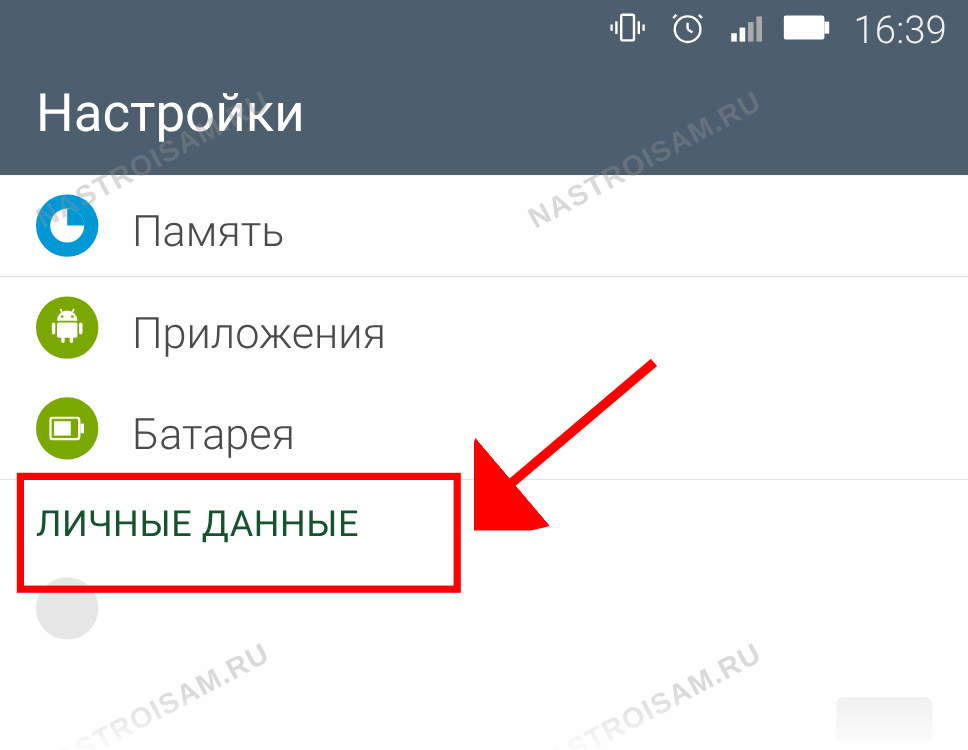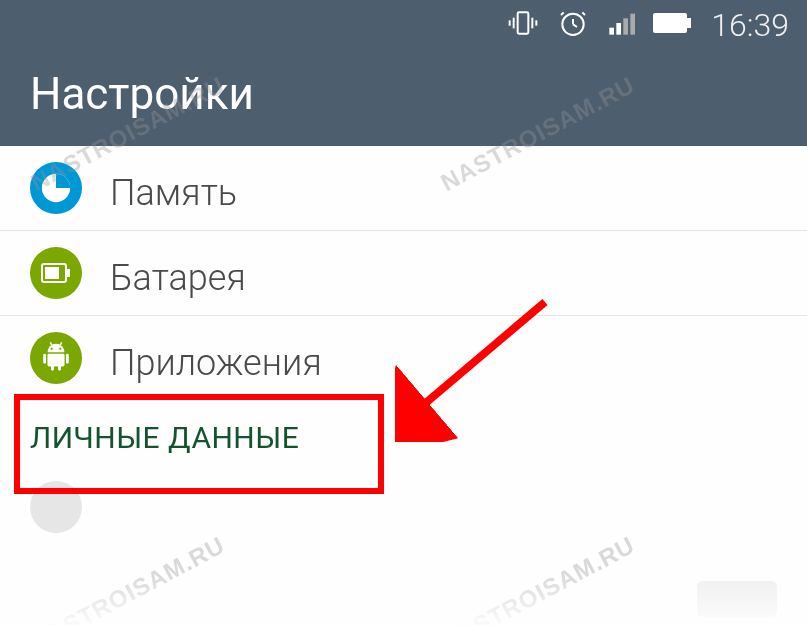--- a/index.html
+++ b/index.html
@@ -144,51 +144,51 @@
 <div class="list">
 
   <div class="list-item">
     <div class="icon-circle icon-memory">
       <svg width="34" height="34" viewBox="0 0 24 24">
         <circle cx="12" cy="12" r="10" fill="#fff"></circle>
         <path d="M12 2 A10 10 0 0 1 22 12 L12 12 Z" fill="#0097d6"></path>
       </svg>
     </div>
     <span class="item-label">Память</span>
-  </div>
-
-  <div class="list-item">
-    <div class="icon-circle icon-battery">
-      <svg width="30" height="20" viewBox="0 0 30 20">
-        <rect x="1" y="1" width="24" height="18" rx="2" fill="none" stroke="#fff" stroke-width="2"></rect>
-        <rect x="4" y="4" width="14" height="12" fill="#fff"></rect>
-        <rect x="26" y="6" width="3" height="8" fill="#fff"></rect>
-      </svg>
-    </div>
-    <span class="item-label">Батарея</span>
   </div>
 
   <div class="list-item no-border">
     <div class="icon-circle icon-apps">
       <svg width="34" height="34" viewBox="0 0 24 24" fill="#fff">
         <path d="M6 8 a6 6 0 0 1 12 0 v0 H6 z"></path>
         <circle cx="9" cy="5.5" r="0.8" fill="#7aa800"></circle>
         <circle cx="15" cy="5.5" r="0.8" fill="#7aa800"></circle>
         <rect x="6" y="9" width="12" height="9" rx="1"></rect>
         <rect x="3" y="9" width="2" height="7" rx="1"></rect>
         <rect x="19" y="9" width="2" height="7" rx="1"></rect>
         <rect x="8.5" y="17" width="2" height="4" rx="1"></rect>
         <rect x="13.5" y="17" width="2" height="4" rx="1"></rect>
         <line x1="8" y1="1" x2="9" y2="3" stroke="#fff" stroke-width="1"></line>
         <line x1="16" y1="1" x2="15" y2="3" stroke="#fff" stroke-width="1"></line>
       </svg>
     </div>
     <span class="item-label">Приложения</span>
   </div>
 
+  <div class="list-item">
+    <div class="icon-circle icon-battery">
+      <svg width="30" height="20" viewBox="0 0 30 20">
+        <rect x="1" y="1" width="24" height="18" rx="2" fill="none" stroke="#fff" stroke-width="2"></rect>
+        <rect x="4" y="4" width="14" height="12" fill="#fff"></rect>
+        <rect x="26" y="6" width="3" height="8" fill="#fff"></rect>
+      </svg>
+    </div>
+    <span class="item-label">Батарея</span>
+  </div>
+
   <div class="section-header">ЛИЧНЫЕ ДАННЫЕ</div>
 
   <div class="list-item no-border" style="opacity:0.3;">
     <div class="icon-circle" style="background:#b0b0b0;"></div>
     <span class="item-label"></span>
   </div>
 
 </div>
 
 <div class="highlight-box"></div>

